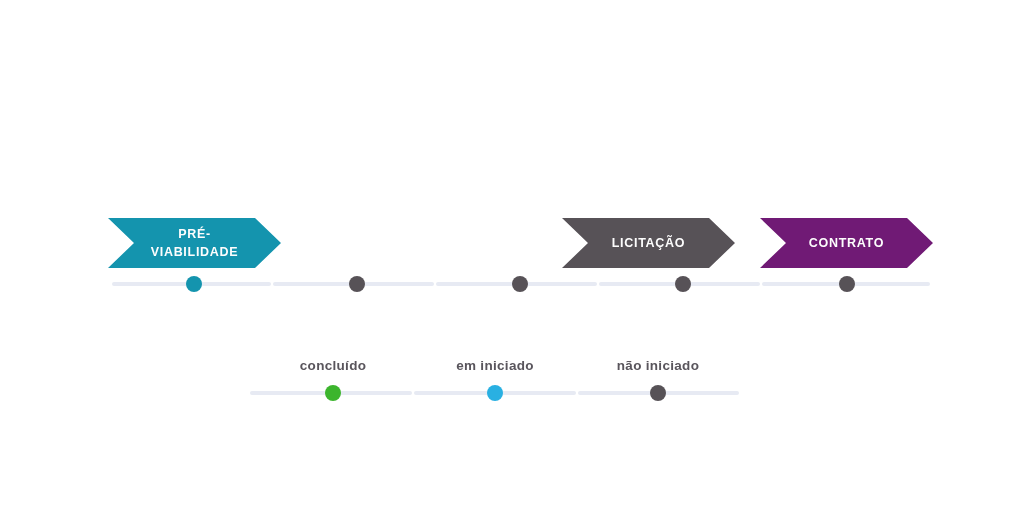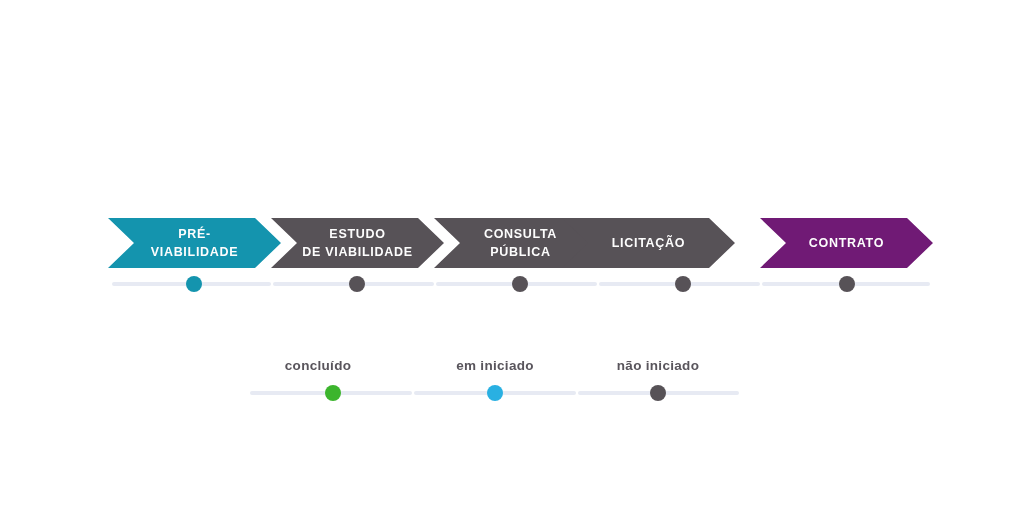--- a/index.html
+++ b/index.html
@@ -30,44 +30,36 @@
 
   .dot{position:absolute;top:276px;width:16px;height:16px;border-radius:50%;transform:translateX(-50%);}
   .d1{left:194px}.d2{left:357px}.d3{left:520px}.d4{left:683px}.d5{left:847px}
 
   
   .legend-label{
     position:absolute;top:358px;transform:translateX(-50%);
     font-weight:bold;font-size:13.5px;color:#59555c;
     letter-spacing:0.3px;white-space:nowrap;
   }
-  .ll1{left:318px}.ll2{left:495px}.ll3{left:658px}
+  .ll1{left:333px}.ll2{left:495px}.ll3{left:658px}
 
   .legend-seg{position:absolute;top:391px;height:4px;border-radius:2px;}
   .ls1{left:250px;width:162px}.ls2{left:414px;width:162px}.ls3{left:578px;width:161px}
 
   .legend-dot{position:absolute;top:385px;width:16px;height:16px;border-radius:50%;transform:translateX(-50%);}
   .ld1{left:333px}.ld2{left:495px}.ld3{left:658px}
 </style>
 </head>
 <body>
 
 <div class="canvas">
 
   <div class="arrow a1" style="background-color: rgb(20, 148, 174);">
     <span>PRÉ-</span>
     <span>VIABILIDADE</span>
-  </div>
-  <div class="arrow a2" style="background-color: rgb(87, 82, 87);">
-    <span>ESTUDO</span>
-    <span>DE VIABILIDADE</span>
-  </div>
-  <div class="arrow a3" style="background-color: rgb(87, 82, 87);">
-    <span>CONSULTA</span>
-    <span>PÚBLICA</span>
   </div>
   <div class="arrow a4" style="background-color: rgb(87, 82, 87);">
     <span>LICITAÇÃO</span>
     <span></span>
   </div>
   <div class="arrow a5" style="background-color: #701a75;">
     <span>CONTRATO</span>
     <span></span>
   </div>
 

